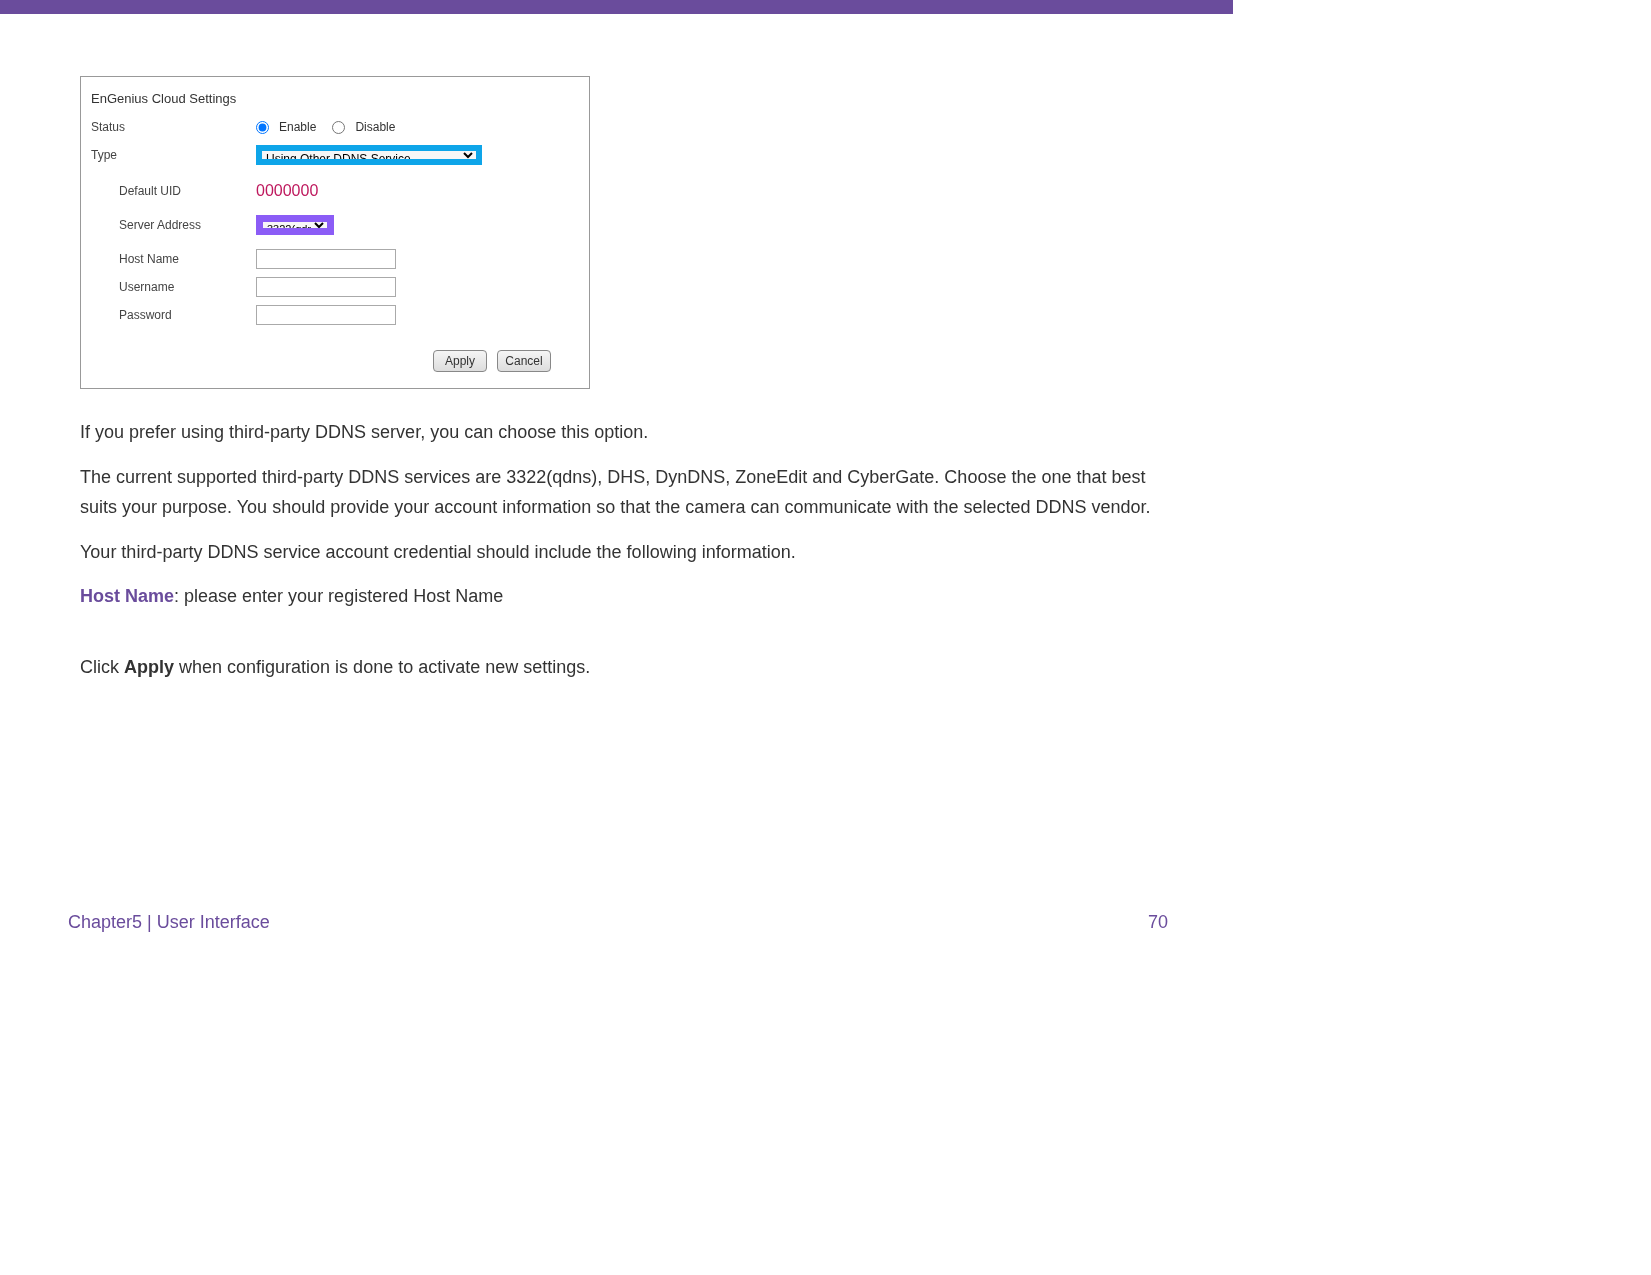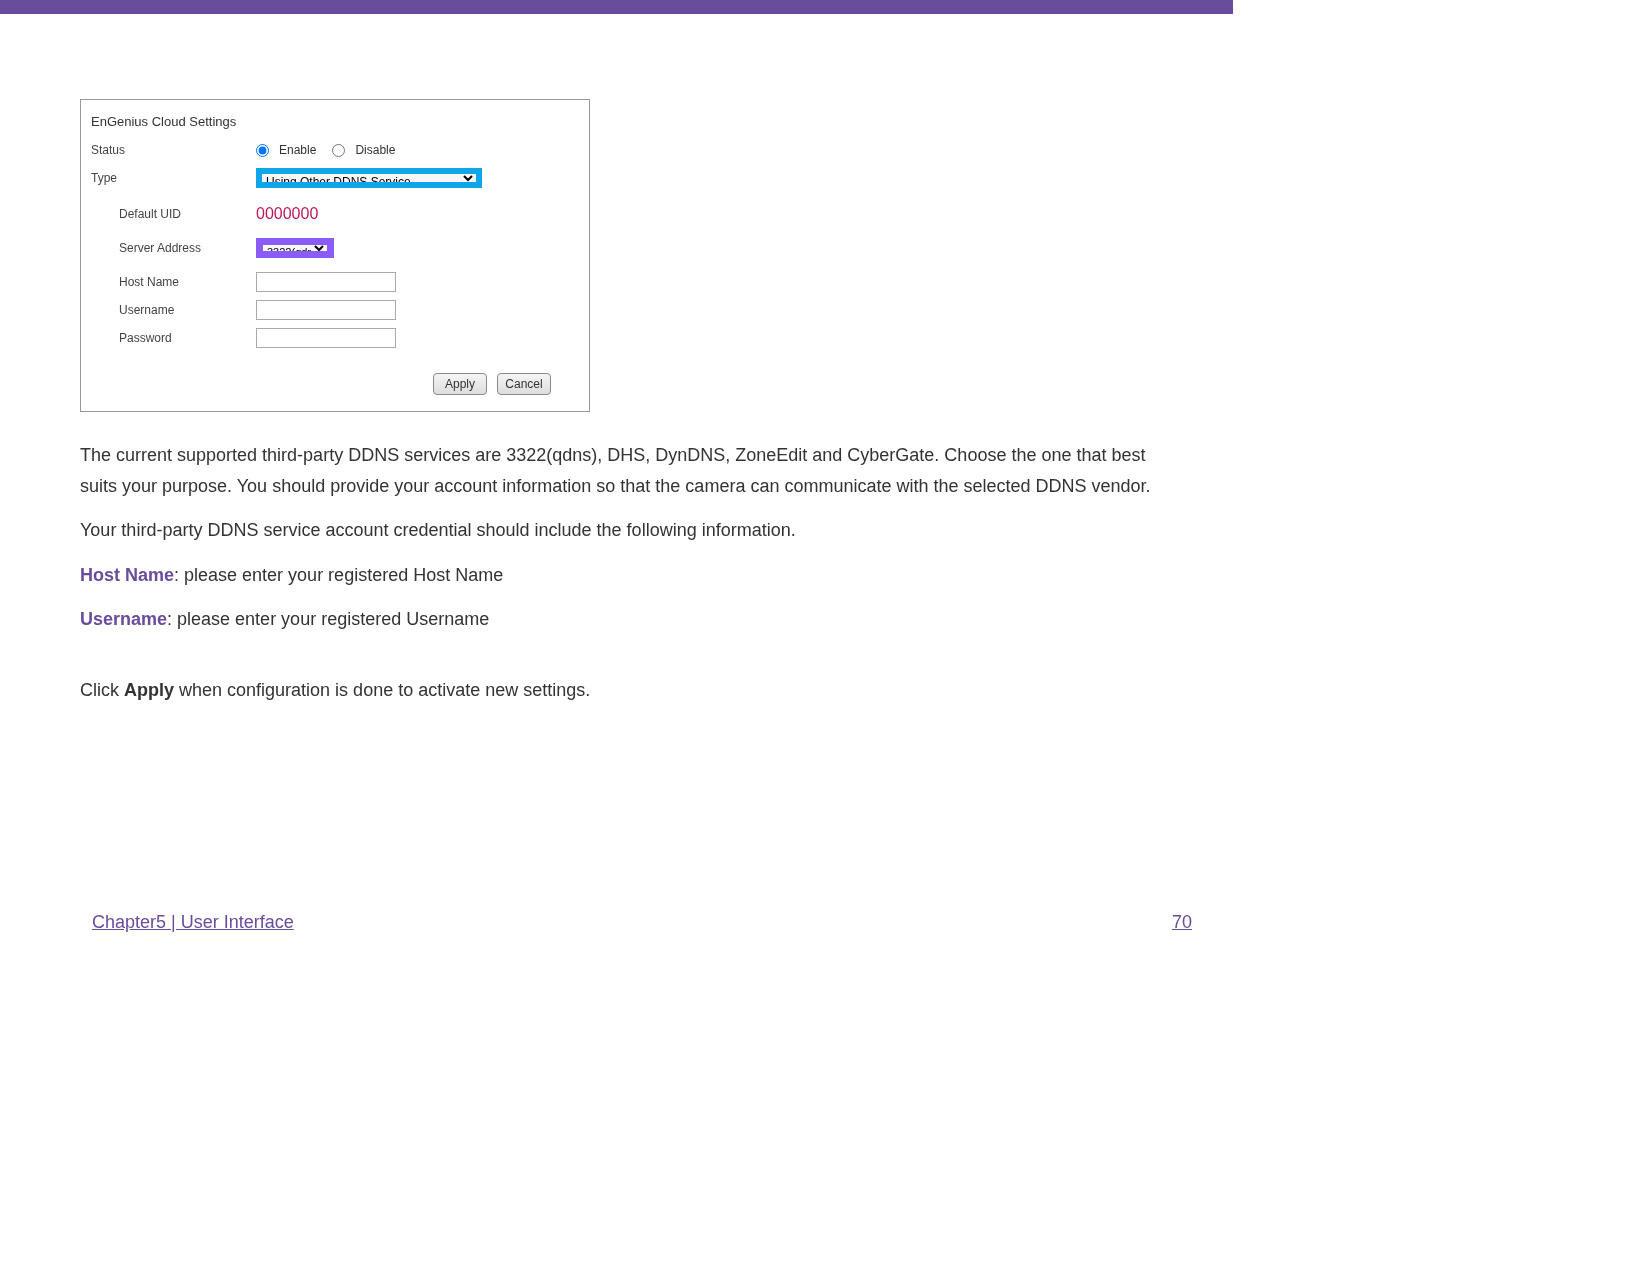--- a/index.html
+++ b/index.html
@@ -13,21 +13,21 @@
   .top-bar {
     width: 1233px;
     height: 14px;
     background: #6a4c9c;
     position: absolute;
     top: 0;
     left: 0;
   }
   .page-content {
     position: absolute;
-    top: 99px;
+    top: 76px;
     left: 80px;
     width: 1100px;
   }
   .settings-panel {
     border: 1px solid #999;
     width: 510px;
     padding: 14px 10px 16px 10px;
     background: #fff;
     font-size: 12px;
     color: #333;
@@ -97,28 +97,27 @@
     font-size: 18px;
     color: #333;
     line-height: 1.7;
   }
   .doc-text p { margin-bottom: 14px; }
   .term { color: #6a4c9c; font-weight: bold; }
   .bold { font-weight: bold; }
   .footer {
     position: absolute;
     top: 912px;
-    left: 92px;
+    left: 68px;
     width: 1100px;
     display: flex;
     justify-content: space-between;
     align-items: baseline;
     color: #6a4c9c;
     font-size: 18px;
-    text-decoration: underline;
   }
   .footer .page-num { color: #6a4c9c; font-size: 18px; }
 </style>
 </head>
 <body>
 
 <div class="top-bar"></div>
 
 <div class="page-content">
 
@@ -176,28 +175,26 @@
       <input class="text-input" type="password" value="" style="">
     </div>
 
     <div class="button-row">
       <button class="btn">Apply</button>
       <button class="btn">Cancel</button>
     </div>
   </div>
 
   <div class="doc-text">
+    <p>If you prefer using third-party DDNS server, you can choose this option.</p>
     <p>The current supported third-party DDNS services are 3322(qdns), DHS, DynDNS, ZoneEdit and CyberGate. Choose the one that best suits your purpose. You should provide your account information so that the camera can communicate with the selected DDNS vendor.</p>
     <p>Your third-party DDNS service account credential should include the following information.</p>
 
     <p>
       <span class="term">Host Name</span><span>: please enter your registered Host Name</span>
-    </p>
-    <p>
-      <span class="term">Username</span><span>: please enter your registered Username</span>
     </p>
 
     <p style="margin-top:40px">
       <span>Click </span><span class="bold">Apply</span><span> when configuration is done to activate new settings.</span>
     </p>
   </div>
 
 </div>
 
 <div class="footer">

